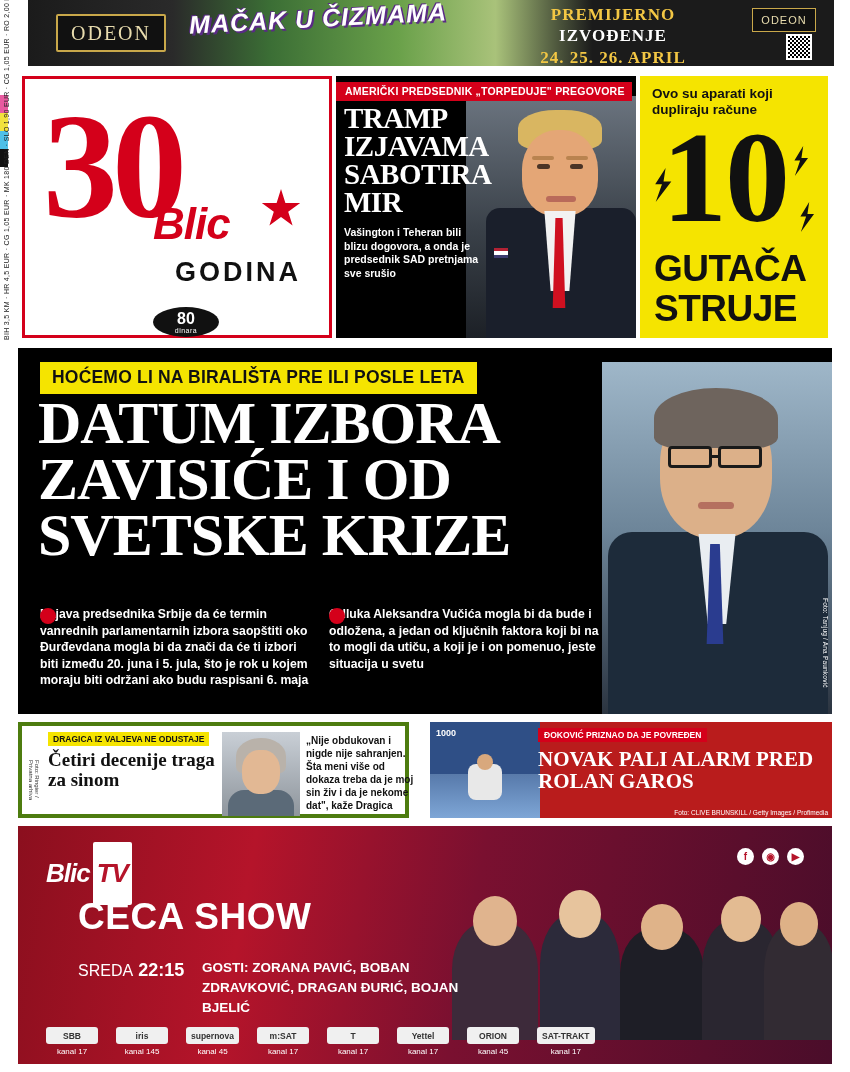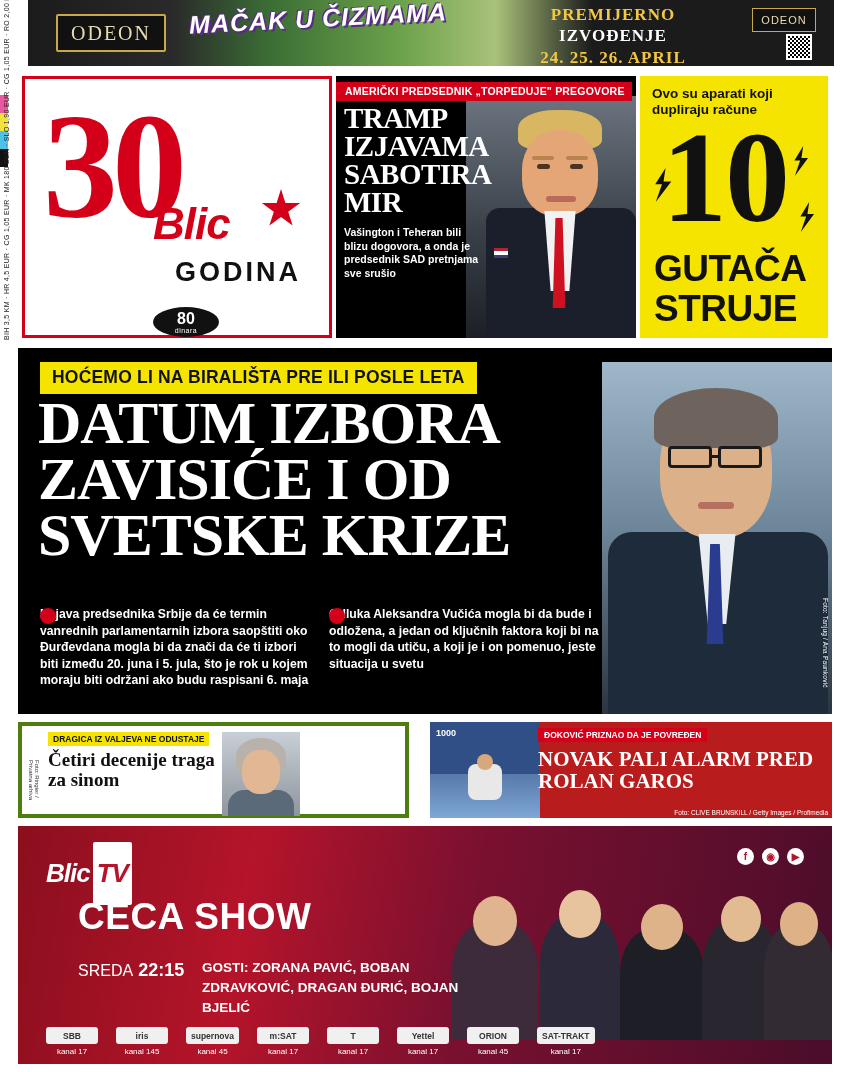--- a/index.html
+++ b/index.html
@@ -416,20 +416,21 @@
   </div>
 
   <div class="lowleft">
     <div class="ll-kicker">DRAGICA IZ VALJEVA NE ODUSTAJE</div>
     <div class="ll-head">Četiri decenije traga za sinom</div>
     <div class="ll-photo">
       <div class="dp-body"></div>
         <div class="dp-hair"></div>
         <div class="dp-face"></div>
     </div>
+    <div class="ll-quote">„Nije obdukovan i nigde nije sahranjen. Šta meni više od dokaza treba da je moj sin živ i da je nekome dat", kaže Dragica</div>
     <div class="ll-credit">Foto: Ringier / Privatna arhiva</div>
   </div>
 
   <div class="lowright">
     <div class="lr-photo">
       <div class="np-wall"></div>
       <div class="np-logo">1000</div>
       <div class="np-body"></div>
         <div class="np-head"></div>
     </div>

